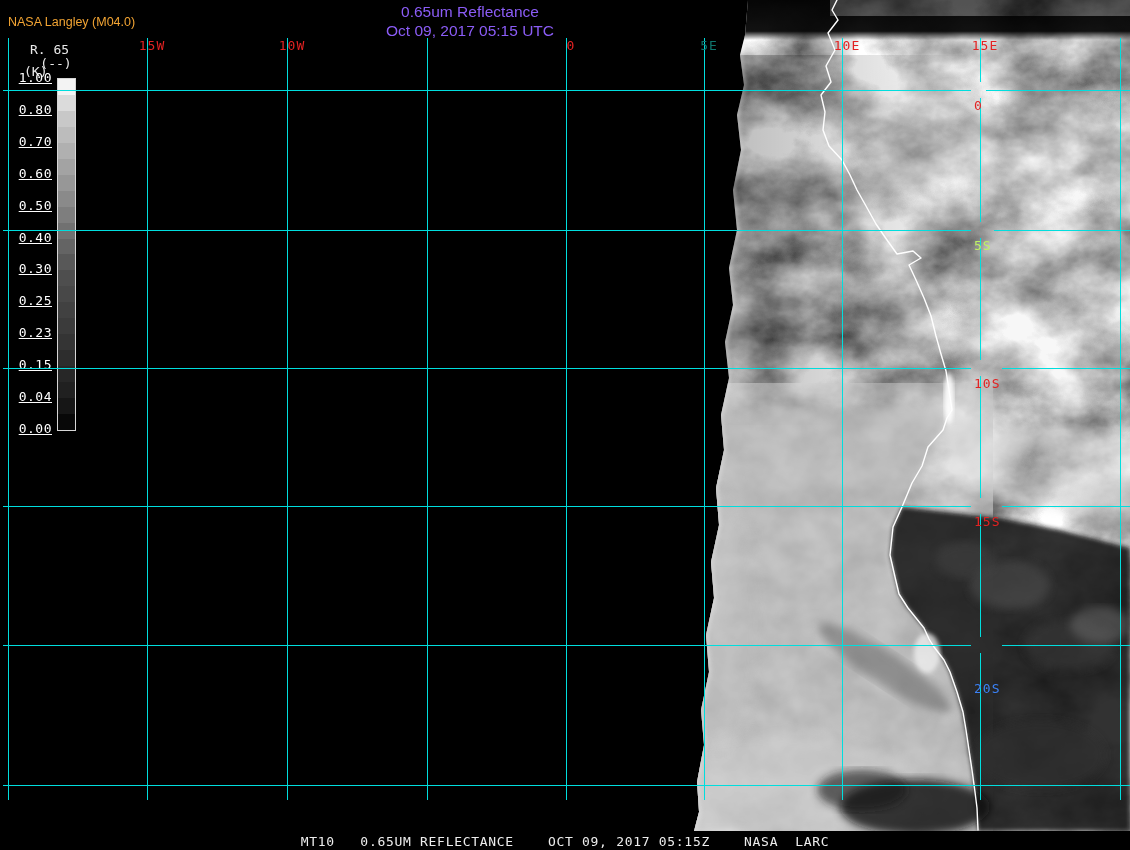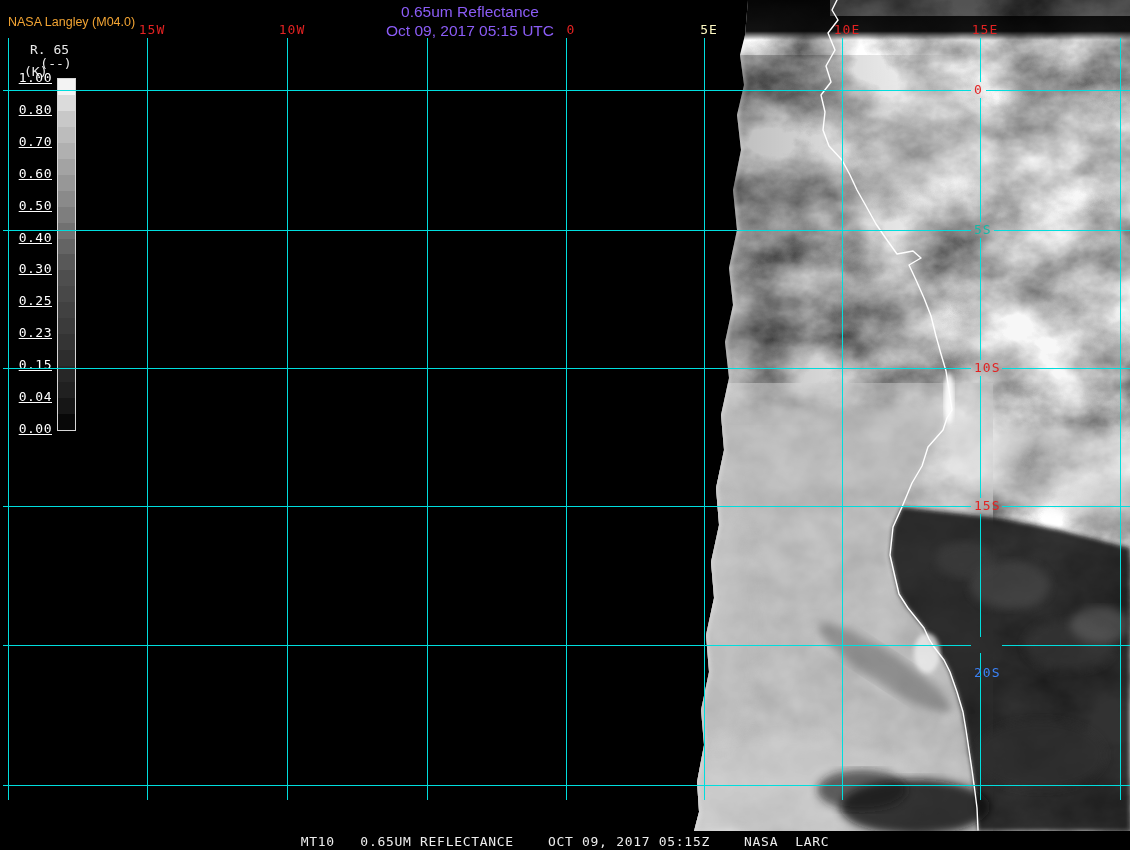--- a/index.html
+++ b/index.html
@@ -4,21 +4,21 @@
 <style>
   html,body { margin:0; padding:0; background:#000; }
   #stage {
     position:relative; width:1130px; height:850px; background:#000; overflow:hidden;
     font-family:"DejaVu Sans Mono", monospace;
   }
   #imagery-svg, #grid-svg { position:absolute; left:0; top:0; }
   #imagery-svg { z-index:1; }
   .cb-layer { position:absolute; left:0; top:0; z-index:2; }
   #grid-svg { z-index:3; }
-  .labels-layer { position:absolute; left:0; top:0; z-index:4; width:1130px; height:622px; pointer-events:none; }
+  .labels-layer { position:absolute; left:0; top:16px; z-index:4; width:1130px; height:622px; pointer-events:none; }
   .top-layer { position:absolute; left:0; top:0; z-index:5; width:1130px; height:624px; pointer-events:none; }
 
   .credit {
     position:absolute; left:8px; top:15px;
     font:12.5px "Liberation Sans", sans-serif; color:#f2a433; white-space:nowrap;
   }
   .titleblock {
     position:absolute; left:470px; top:2px; transform:translateX(-50%);
     text-align:center; color:#8b5cf6;
     font:15.5px "Liberation Sans", sans-serif; line-height:19px; white-space:nowrap;
@@ -182,25 +182,25 @@
       <line x1="1001.7" y1="506" x2="1130" y2="506" stroke="#00dede" stroke-width="1" shape-rendering="crispEdges"></line>
       <line x1="3" y1="645" x2="971" y2="645" stroke="#00dede" stroke-width="1" shape-rendering="crispEdges"></line>
       <line x1="1001.7" y1="645" x2="1130" y2="645" stroke="#00dede" stroke-width="1" shape-rendering="crispEdges"></line>
       <line x1="3" y1="785" x2="1130" y2="785" stroke="#00dede" stroke-width="1" shape-rendering="crispEdges"></line>
     </svg>
 
   <div class="labels-layer" id="coord-labels">
       <div class="g-label lon-label" style="color: rgb(227, 34, 34); left: 152px; top: 22px;">15W</div>
       <div class="g-label lon-label" style="color: rgb(227, 34, 34); left: 292px; top: 22px;">10W</div>
       <div class="g-label lon-label" style="color: rgb(227, 34, 34); left: 571px; top: 22px;">0</div>
-      <div class="g-label lon-label" style="color: #fef9c3; left: 709px; top: 22px;">5E</div>
+      <div class="g-label lon-label" style="color: #0f766e; left: 709px; top: 22px;">5E</div>
       <div class="g-label lon-label" style="color: rgb(227, 34, 34); left: 847px; top: 22px;">10E</div>
       <div class="g-label lon-label" style="color: rgb(227, 34, 34); left: 985px; top: 22px;">15E</div>
       <div class="g-label lat-label" style="color: rgb(227, 34, 34); left: 974px; top: 82px;">0</div>
-      <div class="g-label lat-label" style="color: #14b8a6; left: 974px; top: 222px;">5S</div>
+      <div class="g-label lat-label" style="color: #bef264; left: 974px; top: 222px;">5S</div>
       <div class="g-label lat-label" style="color: rgb(227, 34, 34); left: 974px; top: 360px;">10S</div>
       <div class="g-label lat-label" style="color: rgb(227, 34, 34); left: 974px; top: 498px;">15S</div>
       <div class="g-label lat-label" style="color: #3b82f6; left: 974px; top: 637px; margin-top: 28px;">20S</div>
     </div>
 
   <div class="top-layer">
     <div class="credit">NASA Langley (M04.0)</div>
     <div class="titleblock">
       <div>0.65um Reflectance</div>
       <div>Oct 09, 2017 05:15 UTC</div>

